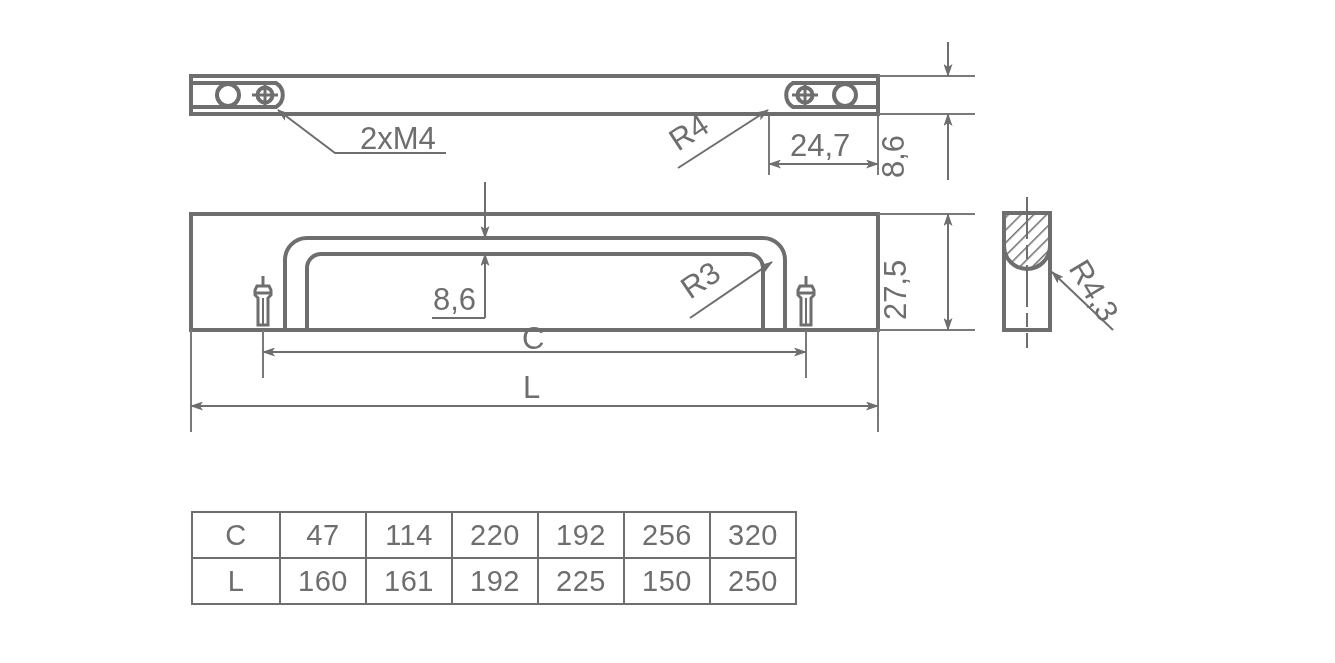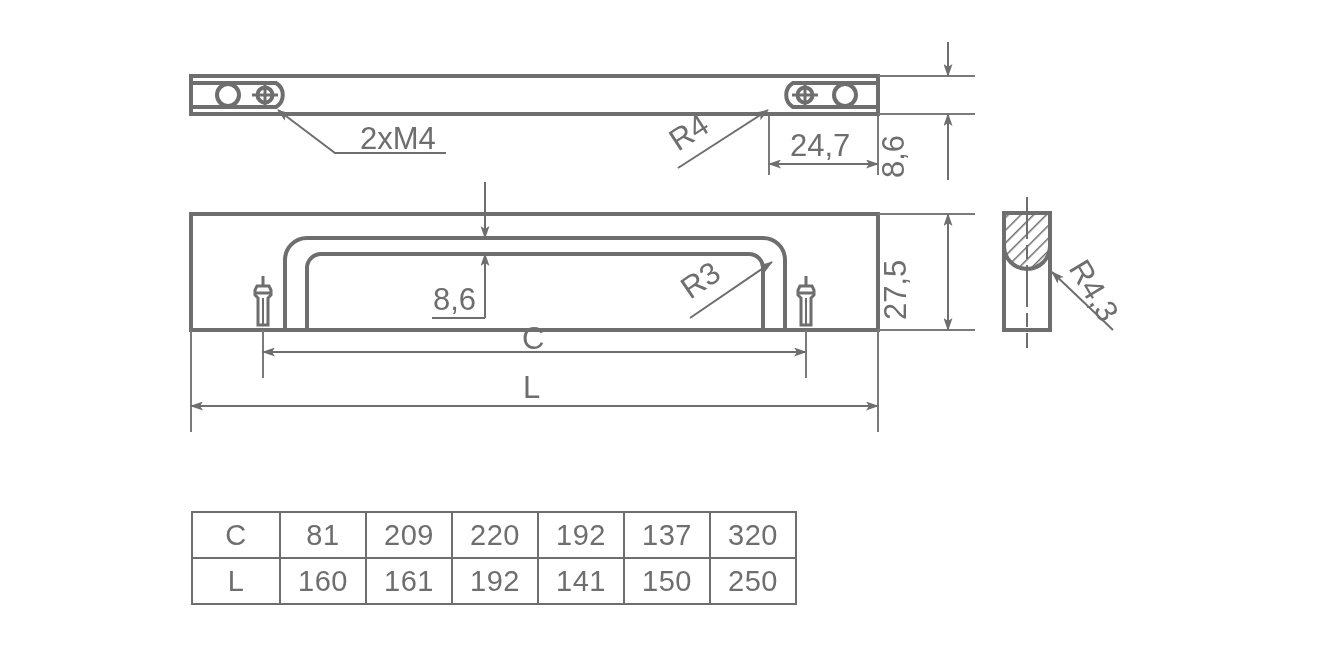--- a/index.html
+++ b/index.html
@@ -163,31 +163,31 @@
   </g>
   <text class="dimtext" x="523" y="398" font-size="31" fill="#6e6e6e">L</text>
 
 </svg>
 
 <div id="table-layer">
   <table class="spec">
     <tbody>
       <tr>
         <td class="label">C</td>
-        <td class="val">81</td>
-        <td class="val">209</td>
+        <td class="val">47</td>
+        <td class="val">114</td>
         <td class="val">220</td>
         <td class="val">192</td>
-        <td class="val">137</td>
+        <td class="val">256</td>
         <td class="val">320</td>
       </tr>
       <tr>
         <td class="label">L</td>
         <td class="val">160</td>
         <td class="val">161</td>
         <td class="val">192</td>
-        <td class="val">141</td>
+        <td class="val">225</td>
         <td class="val">150</td>
         <td class="val">250</td>
       </tr>
     </tbody>
   </table>
 </div>
 
 </body></html>

